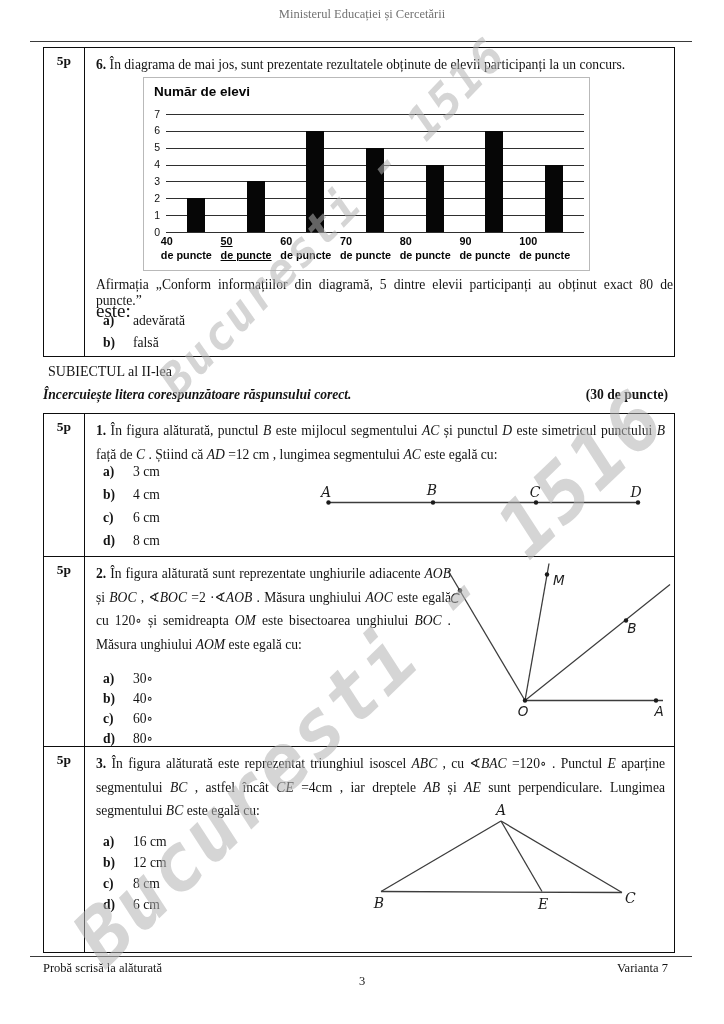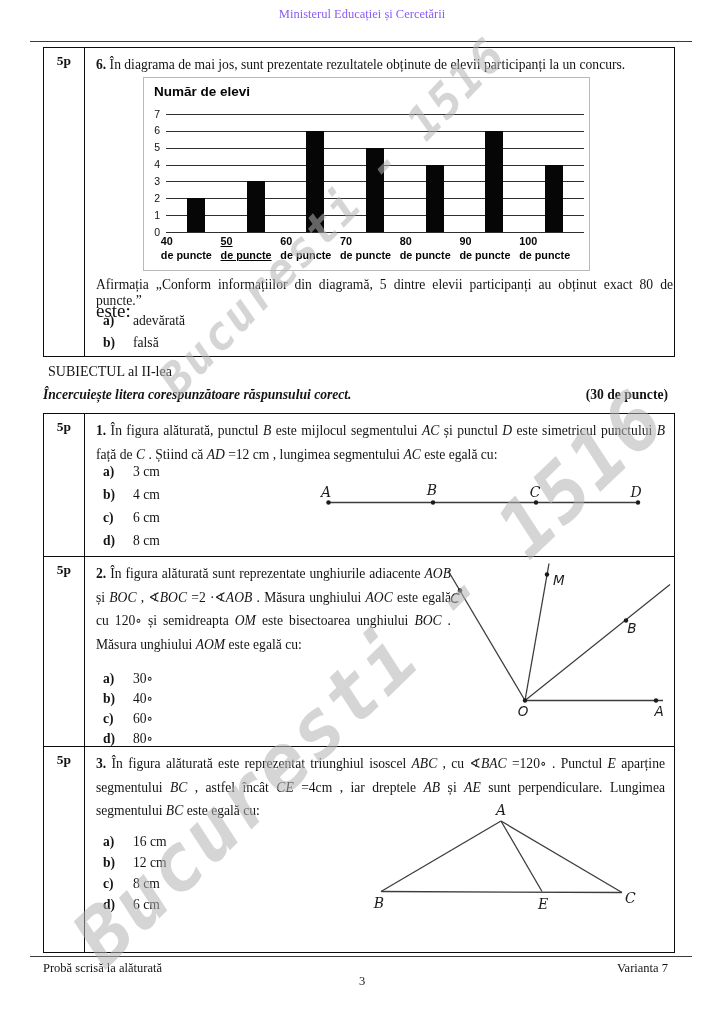--- a/index.html
+++ b/index.html
@@ -5,21 +5,21 @@
   html,body{margin:0;padding:0;background:#888;}
   .page{position:relative;width:724px;height:1024px;background:#ffffff;overflow:hidden;
         font-family:"Liberation Serif","DejaVu Serif","DejaVu Sans",serif;color:#141414;}
   
   .wm{position:absolute;z-index:10;pointer-events:none;white-space:nowrap;
       font-family:"DejaVu Sans Mono",monospace;font-style:italic;font-weight:bold;
       color:rgba(178,178,178,0.55);letter-spacing:2px;}
   .wm1{left:332px;top:217px;font-size:46px;transform:translate(-50%,-50%) rotate(-46deg);}
   .wm2{left:369px;top:678px;font-size:78px;transform:translate(-50%,-50%) rotate(-44deg);}
   
-  .hdr{position:absolute;left:0;top:7px;width:100%;text-align:center;font-size:12.5px;line-height:15.5px;color:#8b5cf6;}
+  .hdr{position:absolute;left:0;top:7px;width:100%;text-align:center;font-size:12.5px;line-height:15.5px;color:#737373;}
   .rule{position:absolute;left:30px;width:662px;border-top:1.6px solid #3a3a3a;}
   .toprule{top:41px;}
   .footrule{top:956px;}
   
   .qtable{position:absolute;left:43px;width:630px;border:1.6px solid #0d0d0d;}
   .q6table{top:47px;height:308px;}
   .q123table{top:413px;}
   .qrow{display:flex;}
   .qrow.rb{border-bottom:1.6px solid #0d0d0d;}
   .pcol{width:41px;border-right:1.6px solid #0d0d0d;text-align:center;

